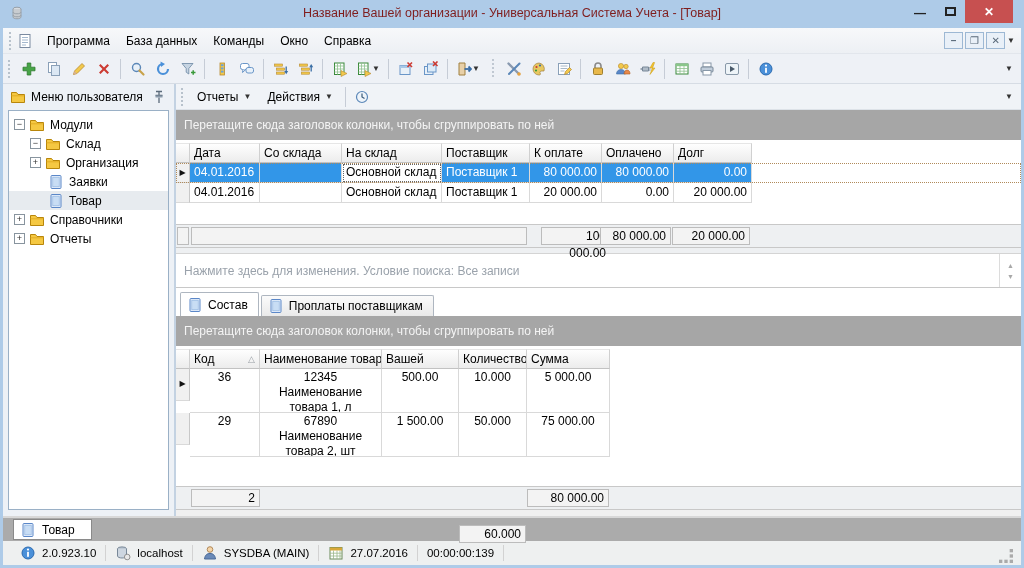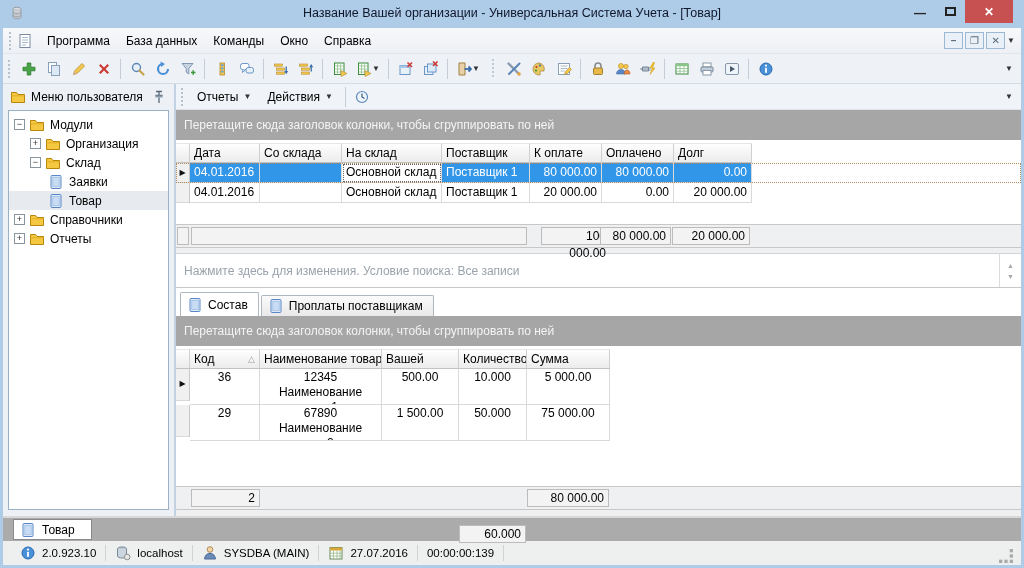--- a/index.html
+++ b/index.html
@@ -5,21 +5,21 @@
   * { box-sizing: border-box; margin: 0; padding: 0; }
   body { margin: 0; font-family: "Liberation Sans", sans-serif; }
   .window { width: 1024px; height: 568px; display: flex; flex-direction: column;
     background: #fff; border-left: 3px solid #aecbe8; border-right: 3px solid #aecbe8;
     border-bottom: 3px solid #aecbe8; font-size: 12px; color: #000; overflow: hidden; }
 
   
   .titlebar { height: 28px; background: #aecbe8; position: relative; flex: 0 0 auto; }
   .app-ic { position: absolute; left: 6px; top: 5px; width: 17px; height: 17px; }
   .tb-title { position: absolute; left: 0; right: 0; top: 6px; text-align: center;
-    font-size: 12.5px; color: #0f172a; }
+    font-size: 12.5px; color: #7f1d1d; }
   .winbtns { position: absolute; right: 8px; top: 0; display: flex; align-items: flex-start; }
   .winbtn { width: 30px; height: 22px; display: flex; align-items: center; justify-content: center;
     color: #222; font-size: 12px; cursor: default; }
   .btn-min::after { content: "—"; font-weight: bold; margin-top: 4px; }
   .btn-max span { width: 11px; height: 9px; border: 2px solid #222; display: block; }
   .btn-close { width: 48px; height: 23px; background: #c75050; color: #fff; }
   .btn-close::after { content: "✕"; font-weight: bold; }
 
   
   .menubar { height: 26px; background: linear-gradient(#f7f8fa, #edf0f4); display: flex;
@@ -120,21 +120,21 @@
     background: #fff; flex: 0 0 auto; }
   .tab { display: flex; align-items: center; gap: 5px; padding: 0 10px 0 6px; height: 21px;
     border: 1px solid #aeb6c0; border-bottom: none; border-radius: 2px 2px 0 0;
     background: linear-gradient(#fbfbfb, #e9e9e9); cursor: default; }
   .tab svg { width: 14px; height: 14px; }
   .tab.active { height: 24px; background: #fff; }
 
   .dc-i { width: 14px; flex: 0 0 auto; } .dc0 { width: 70px; } .dc1 { width: 122px; }
   .dc2 { width: 77px; } .dc3 { width: 68px; } .dc4 { width: 83px; }
   .dc0,.dc1,.dc2,.dc3,.dc4 { flex: 0 0 auto; text-align: center; }
-  .dcell { height: 36px; line-height: 15px; padding: 1px 4px; border-right: 1px solid #d9d9d9;
+  .dcell { height: 44px; line-height: 15px; padding: 1px 4px; border-right: 1px solid #d9d9d9;
     border-bottom: 1px solid #d9d9d9; overflow: hidden; background: #fff; white-space: normal; }
   .dicell { height: 32px; background: #f0f0f0; border-right: 1px solid #c8c8c8;
     border-bottom: 1px solid #d9d9d9; text-align: center; font-size: 8px; padding-top: 10px; color: #111; }
   .dicell.active::after { content: "▶"; }
   .dfill { flex: 1 1 auto; }
   .dfooter { height: 24px; background: #eef0f2; border-top: 1px solid #c8c8c8;
     border-bottom: 1px solid #c8c8c8; position: relative; flex: 0 0 auto; }
   .f-count { left: 15px; width: 69px; } .f-qty { left: 283px; width: 67px; margin-top: 36px; } .f-sum { left: 351px; width: 82px; }
   .panebottom { height: 6px; flex: 0 0 auto; background: #f0f0f0; }
 
@@ -468,38 +468,38 @@
           <span class="exp minus"></span>
           <span style="display: inline-flex; width: 16px; height: 16px;">
               <svg viewBox="0 0 16 16" style="width: 100%; height: 100%;">
                 <path d="M1.5 13.5v-10h5l1.5 2h6.5v8z" fill="#f5c842" stroke="#b8860b"></path>
                 <path d="M1.5 6.8h13" stroke="#e0a820" stroke-width="0.9"></path>
               </svg>
             </span>
           <span class="tlabel">Модули</span>
         </div>
         <div class="trow lvl1">
-          <span class="exp plus"></span>
+          <span class="exp minus"></span>
           <span style="display: inline-flex; width: 16px; height: 16px;">
               <svg viewBox="0 0 16 16" style="width: 100%; height: 100%;">
                 <path d="M1.5 13.5v-10h5l1.5 2h6.5v8z" fill="#f5c842" stroke="#b8860b"></path>
                 <path d="M1.5 6.8h13" stroke="#e0a820" stroke-width="0.9"></path>
               </svg>
             </span>
-          <span class="tlabel">Организация</span>
+          <span class="tlabel">Склад</span>
         </div>
         <div class="trow lvl1">
-          <span class="exp minus"></span>
+          <span class="exp plus"></span>
           <span style="display: inline-flex; width: 16px; height: 16px;">
               <svg viewBox="0 0 16 16" style="width: 100%; height: 100%;">
                 <path d="M1.5 13.5v-10h5l1.5 2h6.5v8z" fill="#f5c842" stroke="#b8860b"></path>
                 <path d="M1.5 6.8h13" stroke="#e0a820" stroke-width="0.9"></path>
               </svg>
             </span>
-          <span class="tlabel">Склад</span>
+          <span class="tlabel">Организация</span>
         </div>
         <div class="trow lvl2">
           <span style="display: inline-flex; width: 16px; height: 16px;">
               <svg viewBox="0 0 16 16" style="width: 100%; height: 100%;">
                 <rect x="3" y="1.5" width="10" height="13" rx="1" fill="#e4eefa" stroke="#5b87c8"></rect>
                 <rect x="4.8" y="3.2" width="6.4" height="9.6" fill="#c8ddf4" stroke="#8ab0dd" stroke-width="0.6"></rect>
               </svg>
             </span>
           <span class="tlabel">Заявки</span>
         </div>

